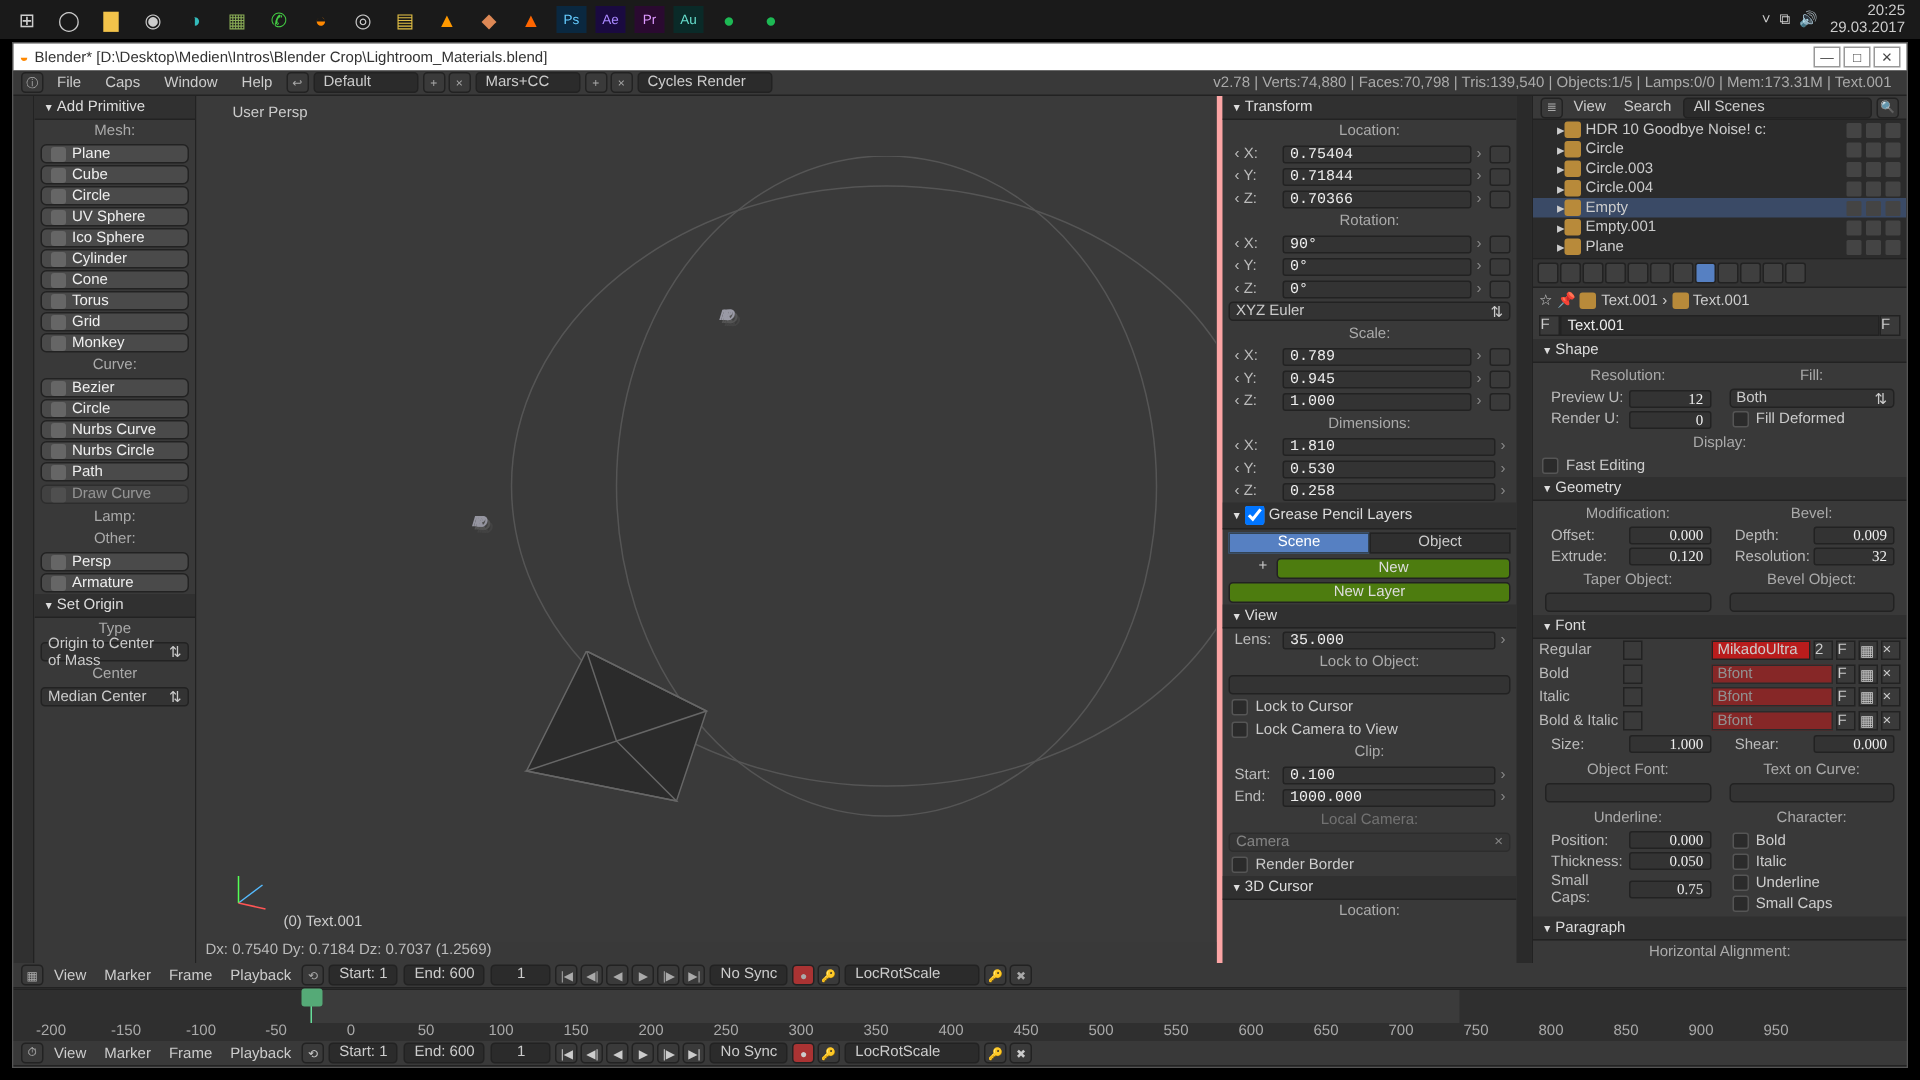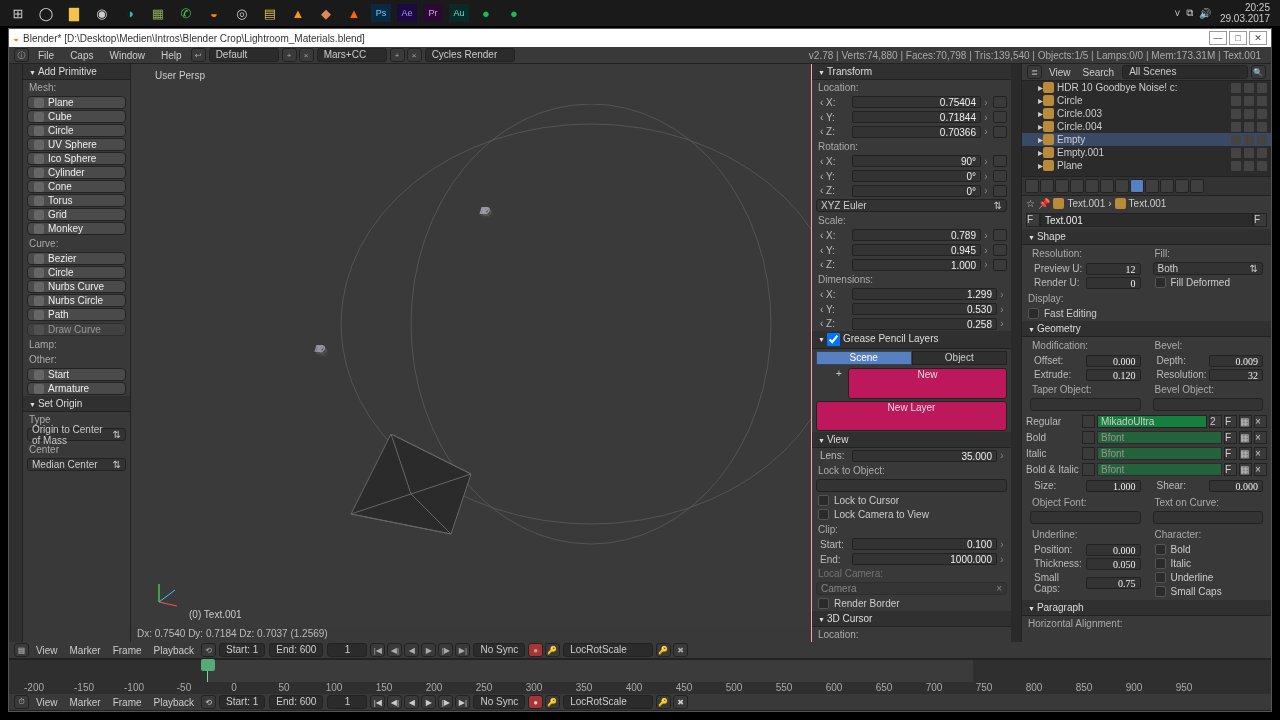--- a/index.html
+++ b/index.html
@@ -27,51 +27,51 @@
 .toolbar2 { height:17px; background:#393939; border-bottom:1px solid #222; display:flex; align-items:center; padding:0 4px; color:#ccc; }
 .toolbar2 .sbtn { width:15px; height:14px; background:#3a3a3a; border:1px solid #222; margin:0 1px; border-radius:3px; display:inline-flex; align-items:center; justify-content:center; color:#aaa; font-size:8px; }
 .toolbar2 .mitem { padding:0 6px; font-size:10px; }
 .toolbar2 .field { background:#2b2b2b; border:1px solid #222; padding:0 6px; height:14px; line-height:12px; color:#ccc; font-size:10px; margin:0 2px; border-radius:3px; }
 
 
 .main { flex:1; display:flex; min-height:0; }
 .leftcol { width:108px; background:#393939; border-right:1px solid #222; display:flex; flex-direction:column; color:#ccc; overflow:hidden; }
 .panel-h { background:#303030; padding:2px 6px; font-size:10px; color:#ddd; border-bottom:1px solid #222; }
 .panel-h::before { content:"▼ "; font-size:7px; }
-.sublabel { color:#aaa; padding:2px 6px; font-size:10px; }
+.sublabel { color:#aaa; padding:2px 6px; font-size:10px;text-align:center; }
 .tool-btn { background:#4a4a4a; border:1px solid #222; border-radius:4px; margin:1px 4px; height:13px; display:flex; align-items:center; padding:0 6px; color:#eee; font-size:10px; }
 .tool-btn .ico { width:10px; height:10px; margin-right:4px; background:#666; border-radius:2px; }
 .tool-btn.disabled { opacity:0.5; }
 .drop { background:#333; border:1px solid #222; border-radius:3px; margin:1px 4px; height:13px; padding:0 4px; color:#ccc; font-size:10px; display:flex; align-items:center; justify-content:space-between; }
 
 .viewport { flex:1; background:#393939; position:relative; overflow:hidden; }
 .vp-canvas { position:absolute; inset:0; background:linear-gradient(#3a3a3a,#3a3a3a); }
 .vp-label { position:absolute; top:6px; left:24px; color:#ccc; font-size:10px; }
 .vp-obj { position:absolute; bottom:22px; left:58px; color:#ccc; font-size:10px; }
 .vp-axes { position:absolute; bottom:34px; left:22px; width:28px; height:28px; }
 .statusline { position:absolute; left:0; right:0; bottom:0; height:14px; background:#393939; color:#bbb; padding:0 6px; font-size:10px; }
 
 
 .intro { position:absolute; font-weight:900; font-style:italic; font-family:Arial,sans-serif; color:#9a9aa6; letter-spacing:-6px; text-shadow:2px 2px 0 #555, 4px 4px 0 #444; }
 .intro.top { top:58px; left:355px; font-size:100px; transform:skewX(-6deg); }
 .intro.bot { top:200px; left:190px; font-size:96px; transform:skewX(-4deg) rotate(2deg); opacity:0.95; }
 .camera-shape { position:absolute; left:210px; top:370px; width:150px; height:120px; }
 
 
-.rightcol { width:200px; background:#393939; border-left:1px solid #fca5a5; color:#ccc; display:flex; flex-direction:column; overflow:hidden; }
+.rightcol { width:200px; background:#393939; border-left:4px solid #fca5a5; color:#ccc; display:flex; flex-direction:column; overflow:hidden; }
 .rightcol2 { width:250px; background:#393939; border-left:1px solid #222; color:#ccc; display:flex; flex-direction:column; overflow:hidden; }
 .nrow { display:flex; align-items:center; margin:1px 4px; height:13px; }
 .nrow .lab { width:36px; color:#bbb; font-size:10px; padding-left:4px; }
-.nrow .numf { flex:1; background:#333; border:1px solid #222; border-radius:2px; text-align:right; padding:0 4px; color:#eee; font-size:10px; height:12px; line-height:11px; }
+.nrow .numf { flex:1; background:#333; border:1px solid #222; border-radius:2px; text-align:left; padding:0 4px; color:#eee; font-size:10px; height:12px; line-height:11px;font-family:Liberation Mono, monospace; }
 .nrow .sfx { width:10px; color:#888; text-align:center; }
 .nrow .sb { width:14px; height:12px; background:#3a3a3a; border:1px solid #222; margin-left:2px; border-radius:2px; }
 .tabs { display:flex; margin:2px 4px; }
 .tabs .tab { flex:1; background:#2f2f2f; border:1px solid #222; text-align:center; height:14px; line-height:12px; font-size:10px; color:#ccc; }
 .tabs .tab.active { background:#5680C2; color:#fff; border-color:#345; }
-.wide-btn { margin:1px 4px; background:#be185d; border:1px solid #222; border-radius:3px; text-align:center; height:31px; line-height:12px; font-size:10px; color:#ddd; }
+.wide-btn { margin:1px 4px; background:#4d7c0f; border:1px solid #222; border-radius:3px; text-align:center; height:14px; line-height:12px; font-size:10px; color:#ddd; }
 .chk { display:flex; align-items:center; margin:1px 6px; height:13px; font-size:10px; color:#ccc; }
 .chk .box { width:11px; height:11px; background:#2b2b2b; border:1px solid #555; margin-right:5px; border-radius:2px; }
 
 
 .outliner { height:96px; background:#2b2b2b; border-bottom:1px solid #222; overflow:hidden; }
 .outliner .orow { display:flex; align-items:center; height:13px; padding-left:16px; color:#ccc; font-size:10px; }
 .outliner .orow .oico { width:11px; height:11px; margin-right:3px; background:#b88a3a; border-radius:2px; }
 .outliner .orow .oicons { margin-left:auto; display:flex; gap:3px; padding-right:4px; }
 .outliner .orow .oicons span { width:10px; height:10px; background:#444; border-radius:1px; }
 .outliner .orow.sel { background:#3a4a66; }
@@ -84,21 +84,21 @@
 .path .pi { width:11px; height:11px; background:#b88a3a; border-radius:2px; }
 .textfield { margin:2px 4px; display:flex; }
 .textfield .ico { width:14px; height:14px; background:#3a3a3a; border:1px solid #222; }
 .textfield input { flex:1; background:#2b2b2b; border:1px solid #222; color:#eee; padding:0 4px; height:14px; font-size:10px; }
 .tworow { display:flex; gap:4px; margin:1px 4px; }
 .tworow > div { flex:1; }
 .nlabel { width:56px; color:#bbb; font-size:10px; padding-left:4px; display:inline-block; }
 .nfield { flex:1; background:#333; border:1px solid #222; border-radius:2px; height:12px; line-height:11px; font-size:10px; color:#eee; padding:0 4px; display:inline-block;font-family:Liberation Serif, serif; }
 .fontrow { display:flex; align-items:center; margin:1px 4px; height:14px; gap:2px; }
 .fontrow .flab { width:54px; color:#bbb; font-size:10px; }
-.fontrow .fsel { flex:1; background:#15803d; border:1px solid #222; height:13px; display:flex; align-items:center; padding:0 3px; color:#ccc; font-size:10px; }
+.fontrow .fsel { flex:1; background:#b91c1c; border:1px solid #222; height:13px; display:flex; align-items:center; padding:0 3px; color:#ccc; font-size:10px;margin-left:44px; }
 .fontrow .fb { width:13px; height:13px; background:#3a3a3a; border:1px solid #222; }
 
 
 .timeline { height:52px; background:#393939; border-top:1px solid #222; display:flex; flex-direction:column; }
 .timeline .tl-head { height:17px; display:flex; align-items:center; padding:0 4px; color:#ccc; border-bottom:1px solid #222; }
 .timeline .tl-head .sbtn { width:15px; height:14px; background:#3a3a3a; border:1px solid #222; margin:0 1px; border-radius:3px; display:inline-flex; align-items:center; justify-content:center; font-size:8px; }
 .timeline .tl-head .mitem { padding:0 6px; font-size:10px; }
 .timeline .tl-head .field { background:#2b2b2b; border:1px solid #222; padding:0 6px; height:14px; line-height:12px; font-size:10px; margin:0 2px; border-radius:3px; }
 .timeline .tl-body { flex:1; position:relative; background:#2f2f2f; }
 .timeline .tl-range { position:absolute; top:0; bottom:12px; left:198px; right:298px; background:#3b3b3b; }
@@ -244,21 +244,21 @@
         </div>
       <div class="tool-btn disabled">
           <span class="ico"></span>
           <span>Draw Curve</span>
         </div>
       <div class="sublabel">Lamp:</div>
       <div class="sublabel">Other:</div>
       <div id="other-list">
           <div class="tool-btn">
             <span class="ico"></span>
-            <span>Start</span>
+            <span>Persp</span>
           </div>
           <div class="tool-btn">
             <span class="ico"></span>
             <span>Armature</span>
           </div>
         </div>
       <div class="panel-h">Set Origin</div>
       <div class="sublabel">Type</div>
       <div class="drop">
           <span>Origin to Center of Mass</span>
@@ -353,21 +353,21 @@
         </div>
       <div class="nrow">
           <span class="lab">‹ Z:</span>
           <span class="numf">1.000</span>
           <span class="sfx">›</span>
           <span class="sb"></span>
         </div>
       <div class="sublabel">Dimensions:</div>
       <div class="nrow">
           <span class="lab">‹ X:</span>
-          <span class="numf">1.299</span>
+          <span class="numf">1.810</span>
           <span class="sfx">›</span>
         </div>
       <div class="nrow">
           <span class="lab">‹ Y:</span>
           <span class="numf">0.530</span>
           <span class="sfx">›</span>
         </div>
       <div class="nrow">
           <span class="lab">‹ Z:</span>
           <span class="numf">0.258</span>
@@ -599,20 +599,21 @@
               <span class="nfield" style="text-align:right">32</span>
             </div>
           <div class="sublabel">Bevel Object:</div>
           <div class="drop">
               <span></span>
               <span></span>
             </div>
         </div>
       </div>
 
+      <div class="panel-h">Font</div>
       <div class="fontrow">
           <span class="flab">Regular</span>
           <span class="fb"></span>
           <span class="fsel">MikadoUltra</span>
           <span class="fb">2</span>
           <span class="fb">F</span>
           <span class="fb">▦</span>
           <span class="fb">×</span>
         </div>
       <div class="fontrow">

